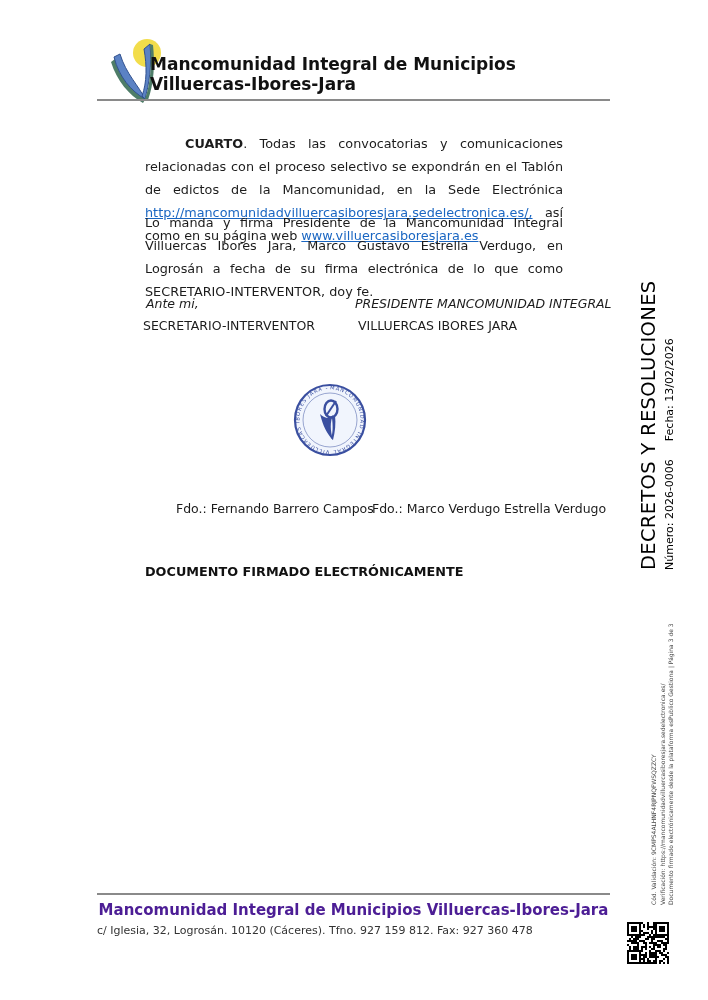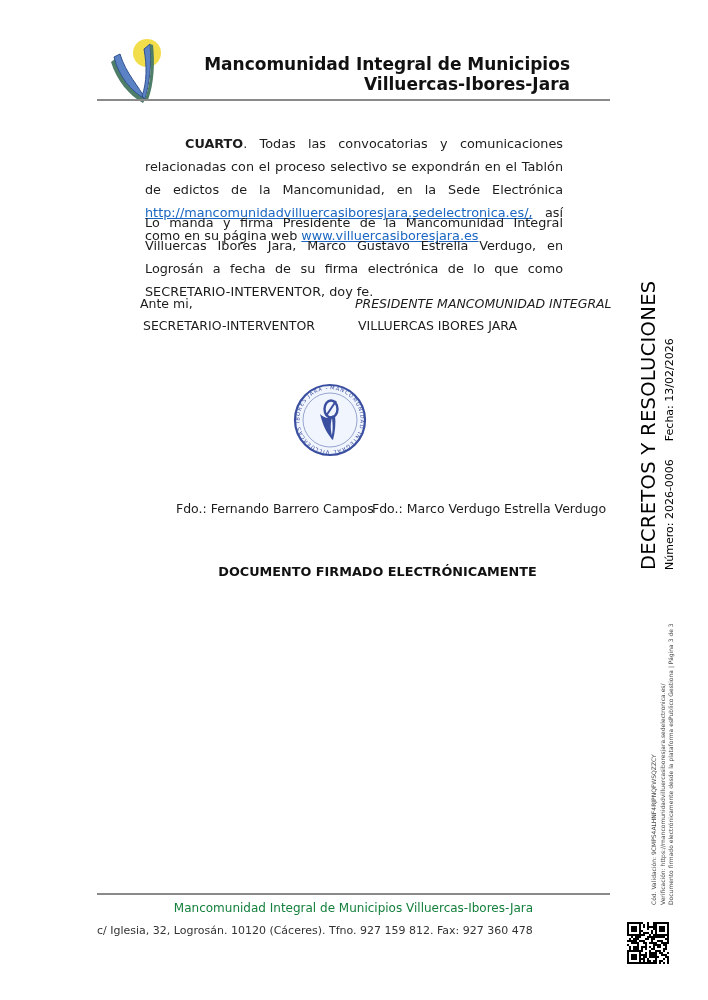--- a/index.html
+++ b/index.html
@@ -4,38 +4,38 @@
 <style>
   html,body{margin:0;padding:0;background:#ffffff;}
   .page{
     position:relative;width:708px;height:1000px;background:#ffffff;
     font-family:"DejaVu Sans","Liberation Sans",sans-serif;color:#1c1c1c;
     overflow:hidden;
   }
   
   .logo{position:absolute;left:106px;top:36px;width:64px;height:72px;}
   .header-title{
-    position:absolute;left:150px;top:54px;width:420px;text-align:right;
+    position:absolute;left:150px;top:54px;width:420px;text-align:left;
     font-weight:bold;font-size:17px;line-height:20px;color:#111;
   }
   .rule{position:absolute;left:97px;width:513px;height:2px;background:#8a8a8a;}
   .rule.top{top:99px;}
   .rule.bottom{top:893px;}
   
   .para{
     position:absolute;left:145px;width:418px;font-size:12.8px;line-height:23px;
     text-align:justify;color:#1c1c1c;
   }
   .p1{top:132px;text-indent:40px;}
   .p2{top:211px;}
   .bold{font-weight:bold;}
   a.doclink{color:#1a66c2;text-decoration:underline;cursor:pointer;}
   .sigline{position:absolute;font-size:12.5px;white-space:nowrap;color:#1c1c1c;}
   .firmado{
-    position:absolute;left:145px;top:564px;width:465px;text-align:center;
+    position:absolute;left:145px;top:564px;width:465px;text-align:left;
     font-weight:bold;font-size:12.8px;color:#111;
   }
   .stamp{position:absolute;left:292px;top:382px;width:76px;height:76px;}
   
   .side-band{
     position:absolute;left:636px;top:570px;width:296px;height:48px;
     transform:rotate(-90deg);transform-origin:0 0;white-space:nowrap;
   }
   .side-title{font-size:19.5px;line-height:26px;color:#000;letter-spacing:.3px;}
   .side-meta{font-size:11px;line-height:16px;color:#000;}
@@ -44,21 +44,21 @@
   .verify-band{
     position:absolute;left:650px;top:905px;width:300px;height:27px;
     transform:rotate(-90deg);transform-origin:0 0;white-space:nowrap;
     font-size:6px;line-height:8.6px;color:#444;
   }
   
   .qr{position:absolute;left:626px;top:920px;width:44px;height:46px;}
   
   .footer-org{
     position:absolute;left:97px;top:901px;width:513px;text-align:center;
-    font-weight:normal;font-size:12px;color:#15803d;
+    font-weight:bold;font-size:15px;color:#4c1d95;
   }
   .footer-address{
     position:absolute;left:97px;top:924px;width:513px;
     font-size:11px;color:#333;
   }
 </style>
 </head>
 <body>
 
 <div class="page">
@@ -73,21 +73,21 @@
   <div class="header-title">
     <div>Mancomunidad Integral de Municipios</div>
     <div>Villuercas-Ibores-Jara</div>
   </div>
   <div class="rule top"></div>
 
   <div class="para p1"><span class="bold">CUARTO</span><span>. Todas las convocatorias y comunicaciones relacionadas con el proceso selectivo se expondrán en el Tablón de edictos de la Mancomunidad, en la Sede Electrónica </span><a class="doclink">http://mancomunidadvilluercasiboresjara.sedelectronica.es/,</a><span> así como en su página web </span><a class="doclink">www.villuercasiboresjara.es</a></div>
 
   <div class="para p2">Lo manda y firma Presidente de la Mancomunidad Integral Villuercas Ibores Jara, Marco Gustavo Estrella Verdugo, en Logrosán a fecha de su firma electrónica de lo que como SECRETARIO-INTERVENTOR, doy fe.</div>
 
-  <div class="sigline" style="left:140px;top:296px;">Ante mi,</div>
+  <div class="sigline" style="left:146px;top:296px;font-style:italic;">Ante mi,</div>
   <div class="sigline" style="left:143px;top:318px;">SECRETARIO-INTERVENTOR</div>
   <div class="sigline" style="left:355px;top:296px;font-style:italic;">PRESIDENTE MANCOMUNIDAD INTEGRAL</div>
   <div class="sigline" style="left:358px;top:318px;">VILLUERCAS IBORES JARA</div>
 
   <svg class="stamp" viewBox="0 0 76 76" aria-hidden="true">
     <circle cx="38" cy="38" r="35" fill="rgba(225,233,250,0.45)" stroke="#3a4fa0" stroke-width="2.2"></circle>
     <circle cx="38" cy="38" r="27" fill="none" stroke="#3a4fa0" stroke-width="0.7" opacity="0.7"></circle>
     <defs>
       <path id="ringpath" d="M38,7.5 a30.5,30.5 0 1,1 -0.02,0" fill="none"></path>
     </defs>

